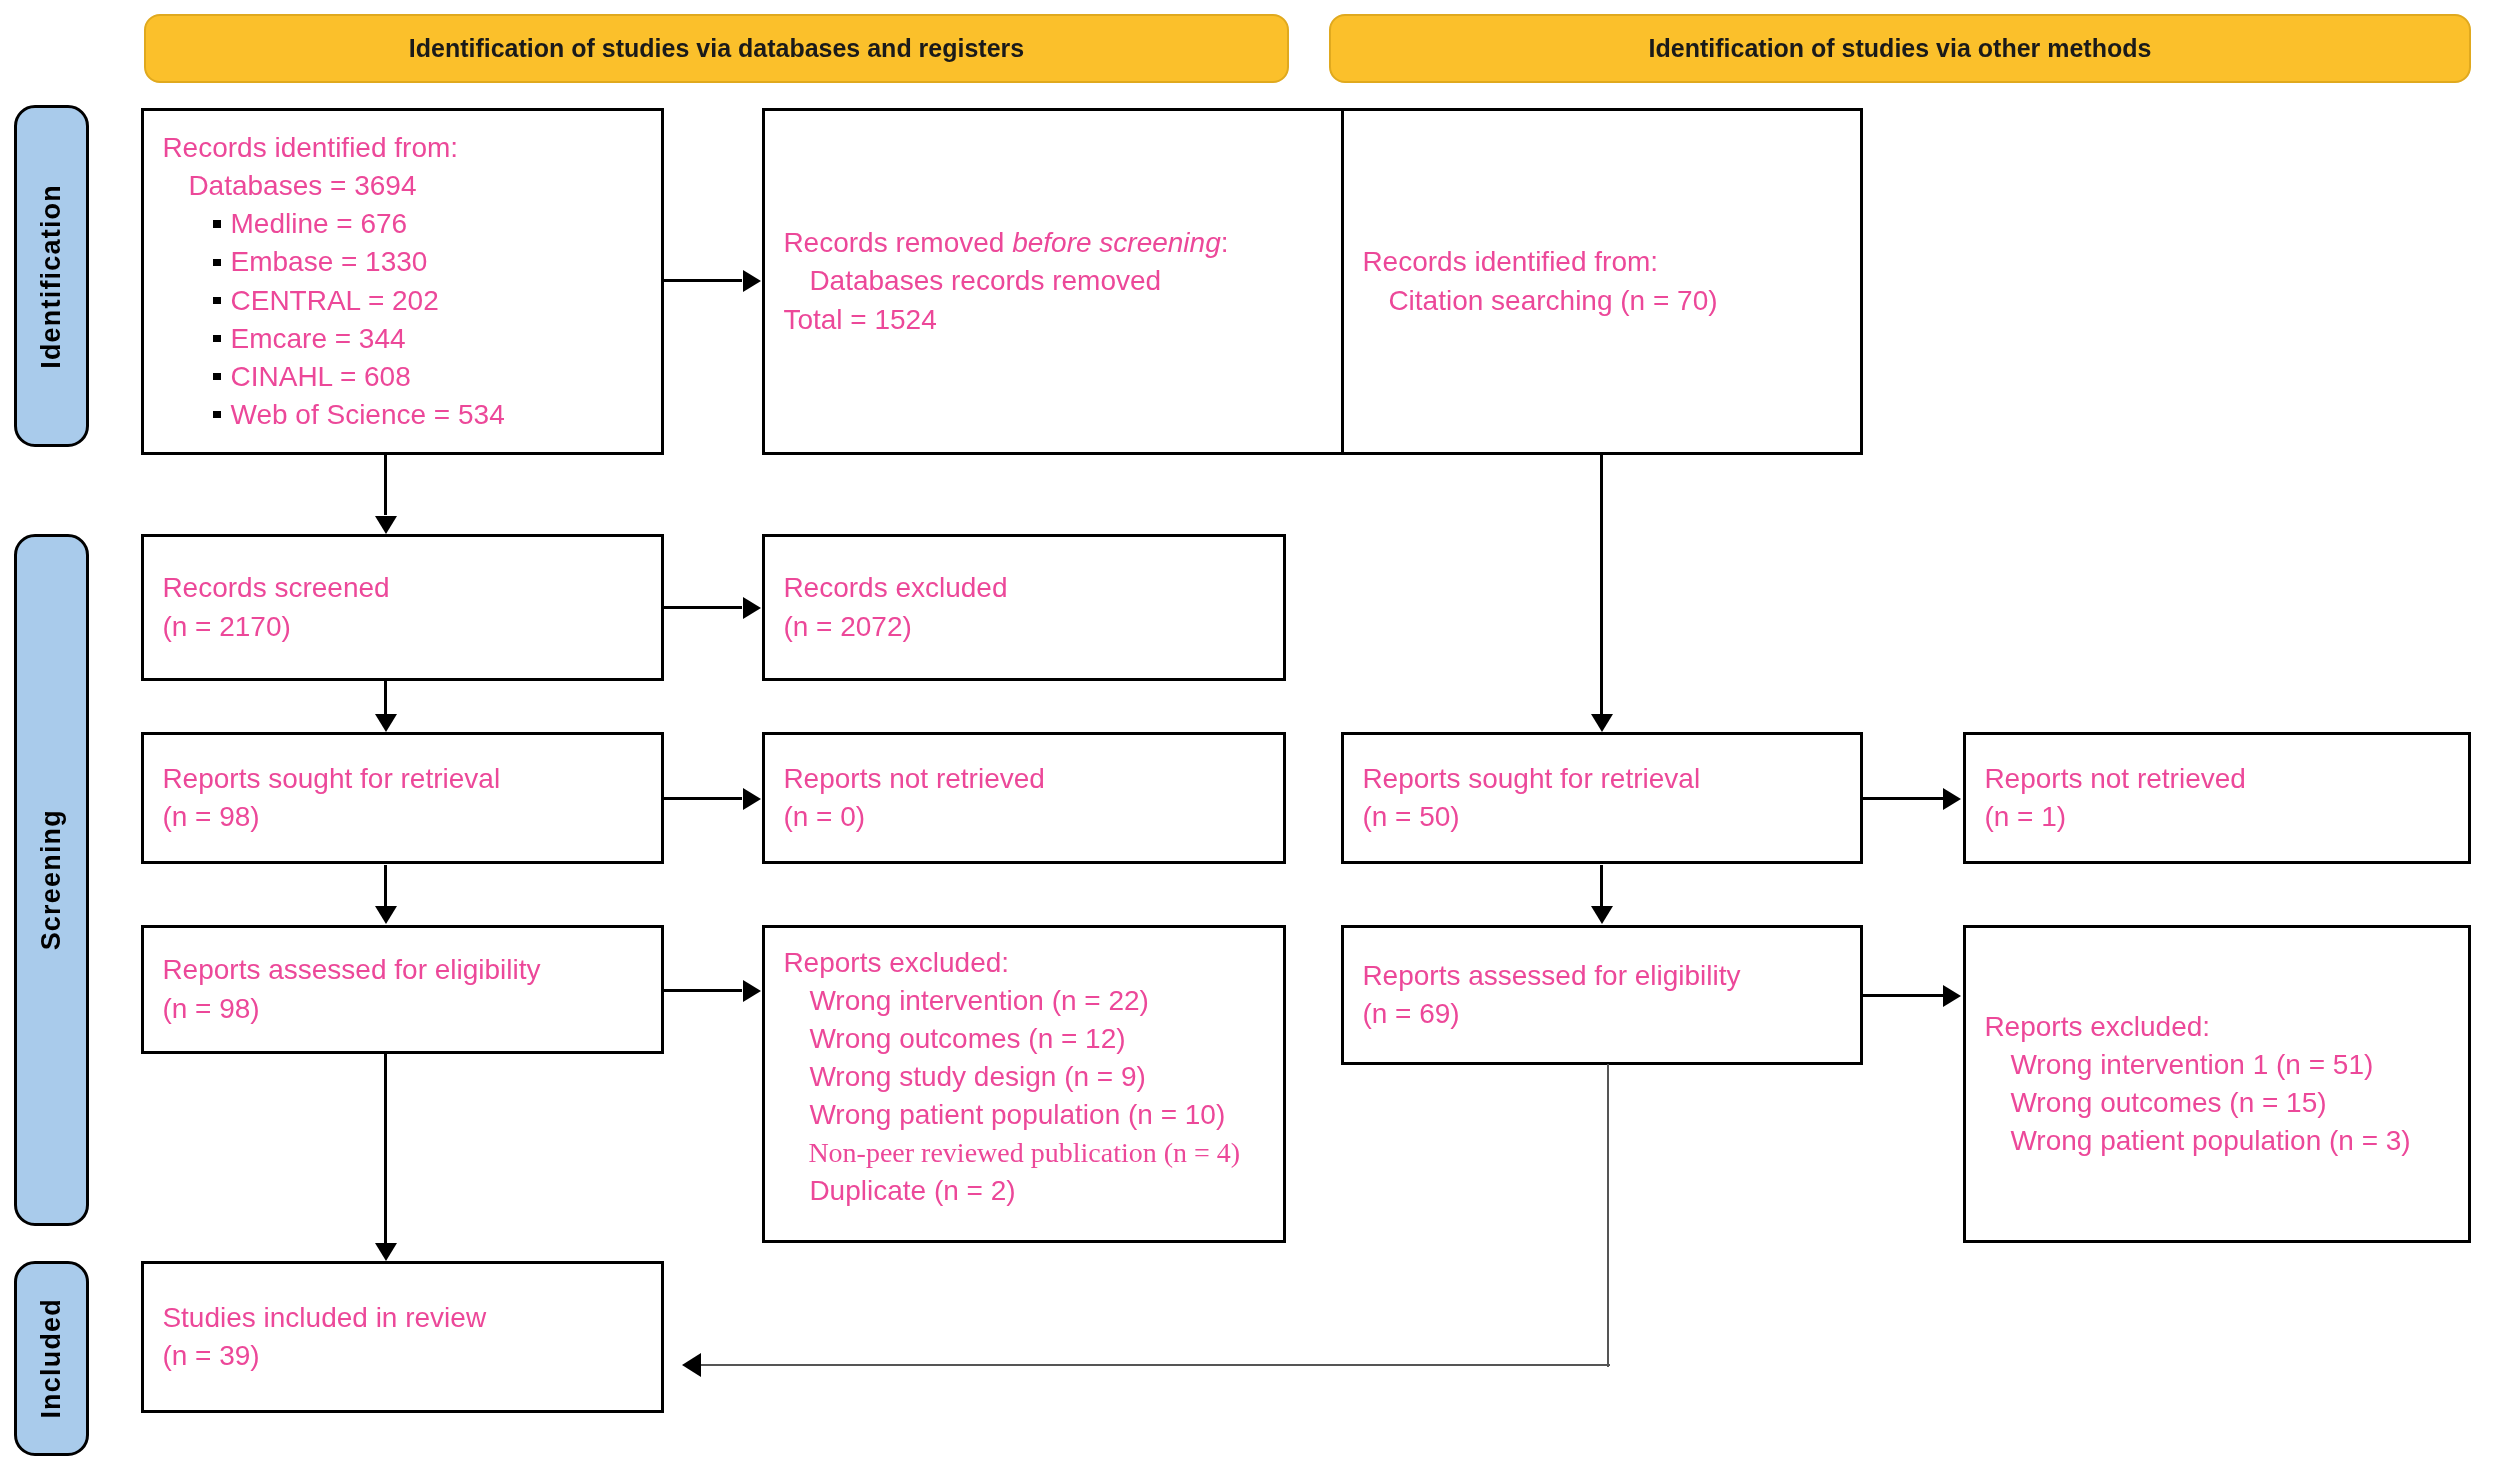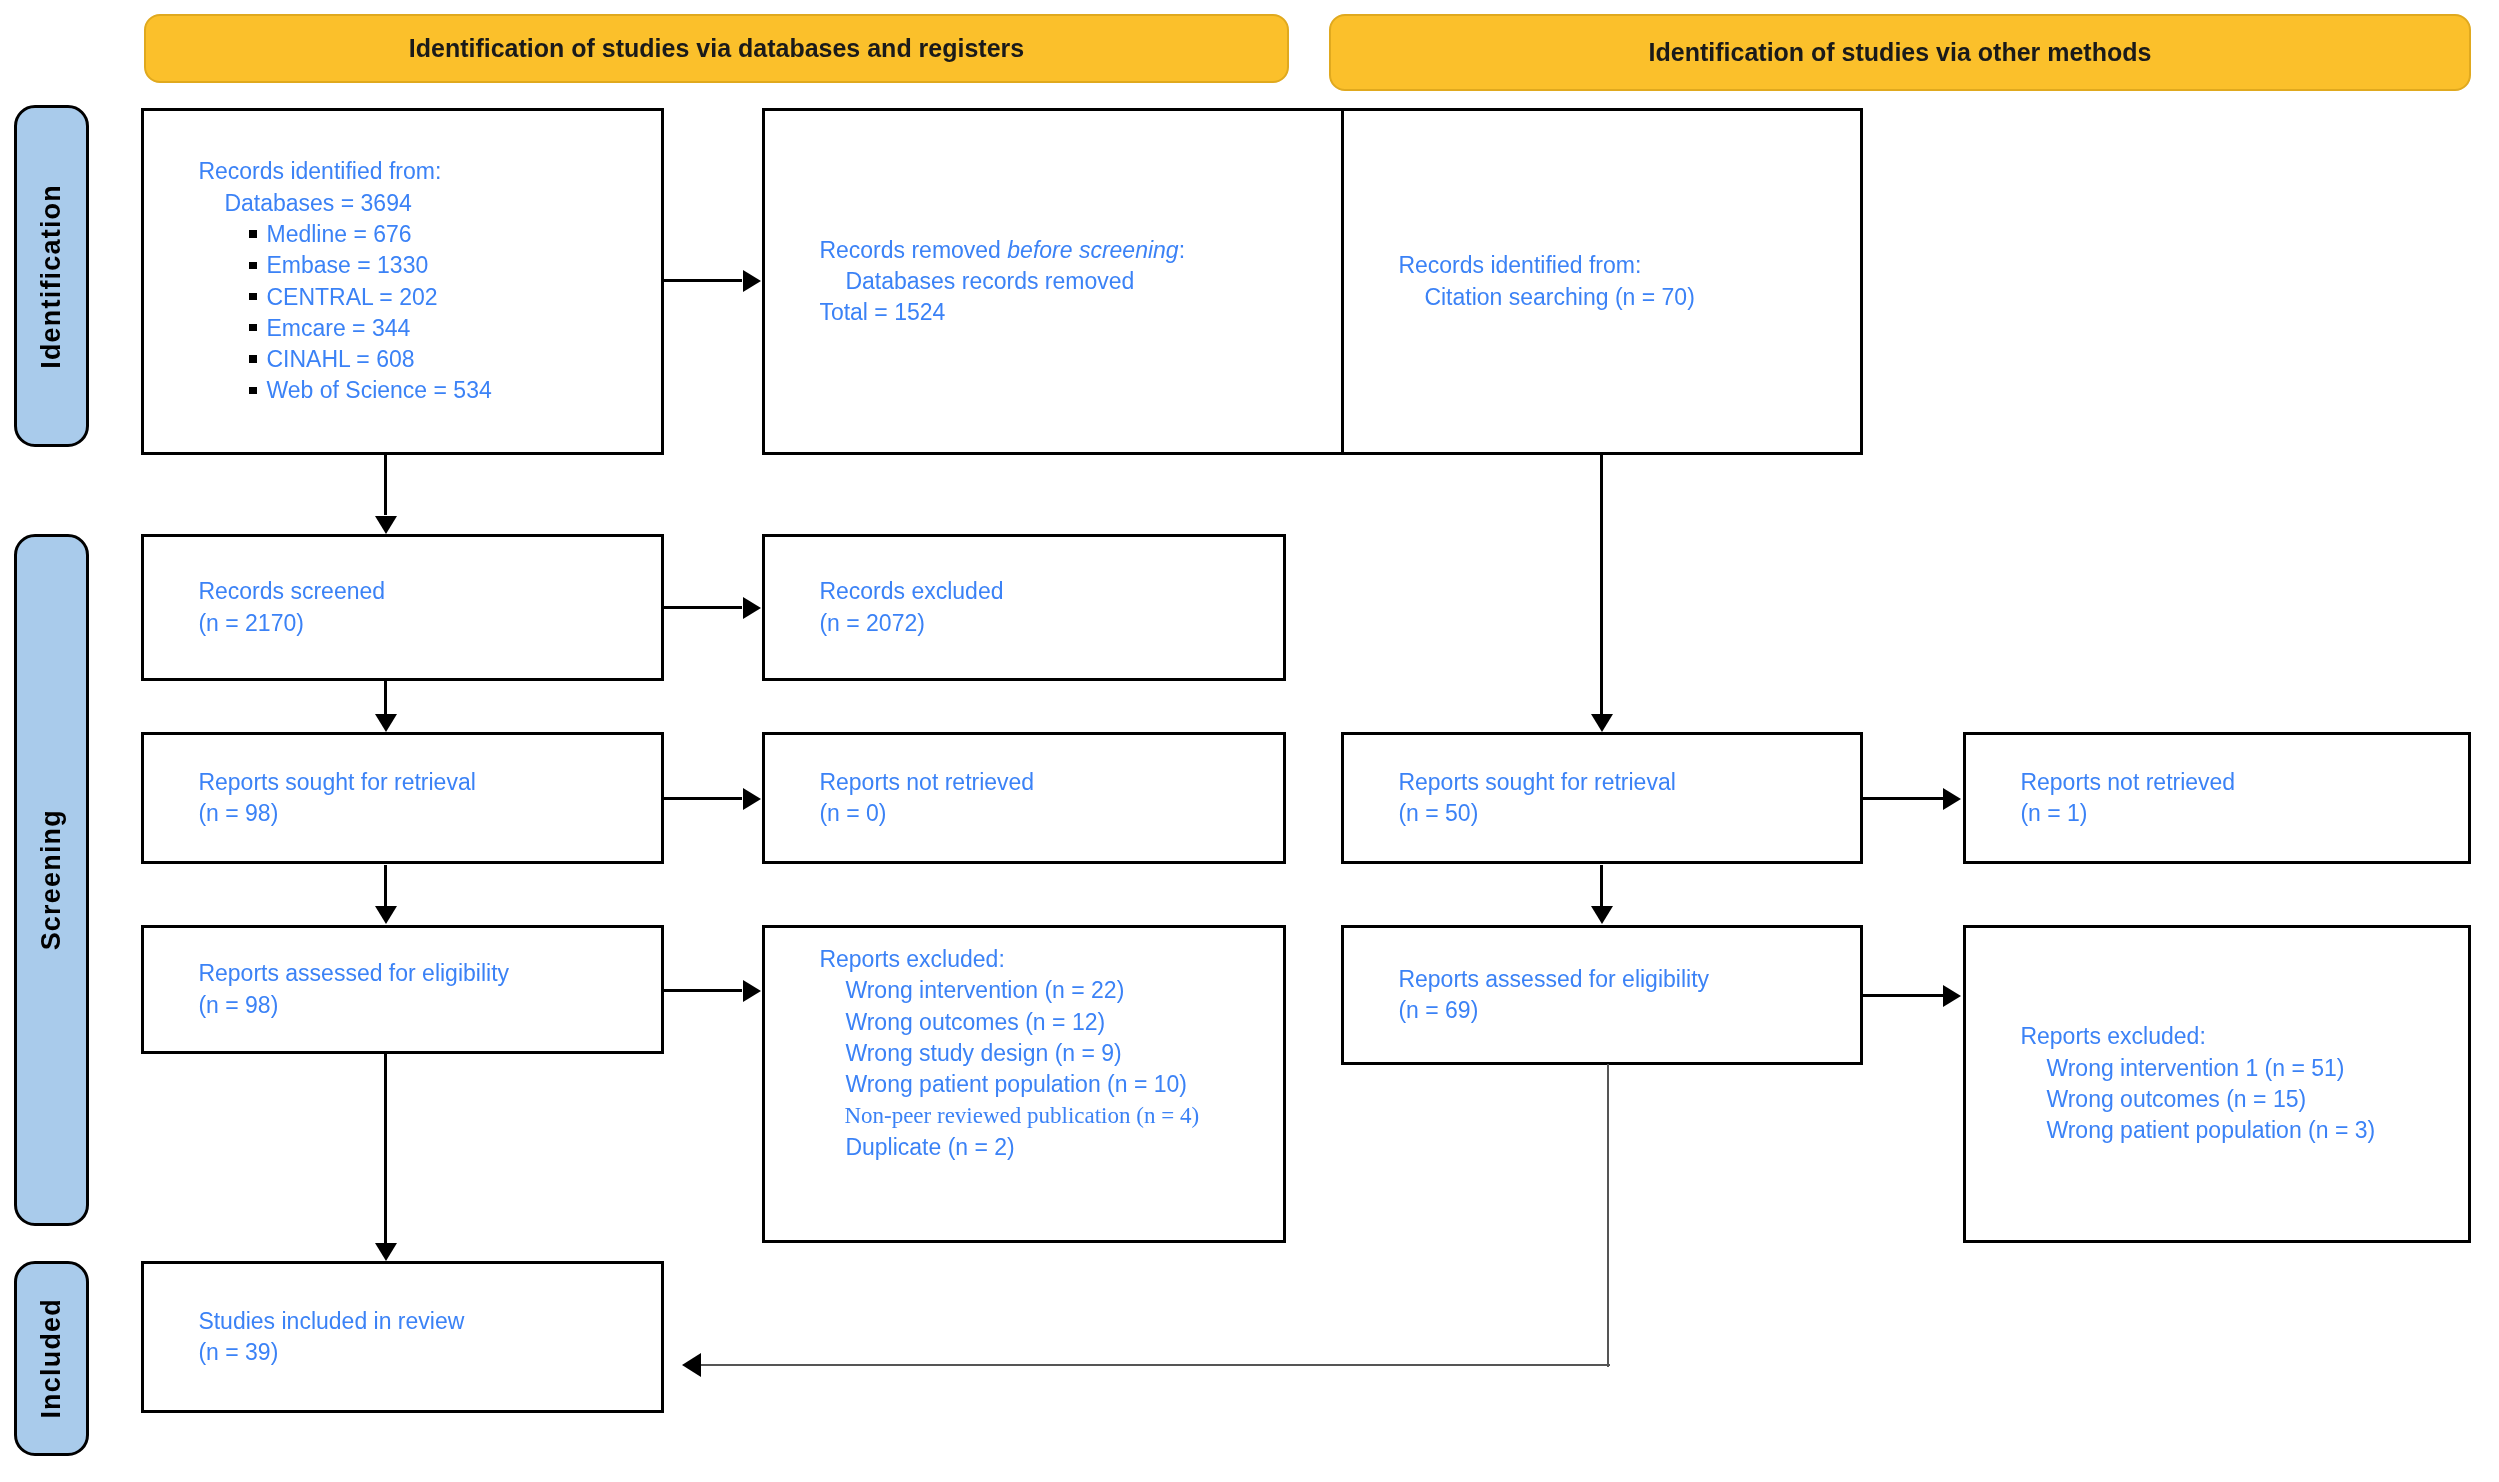--- a/index.html
+++ b/index.html
@@ -61,25 +61,24 @@
     position:absolute;
     background:#ffffff;
     border:3.1px solid #000000;
     box-sizing:border-box;
     display:flex;
     flex-direction:column;
     justify-content:center;
     padding:0 18.4px;
   }
   .fbox .line{
-    font-size:23px;
+    font-size:28px;
     line-height:1.36;
-    color:#3b82f6;
+    color:#ec4899;
     white-space:nowrap;
-    margin-left:36px;
   }
   .fbox .line.indent1{ padding-left:26px; }
   .fbox .line.indent2{ padding-left:51px; }
   .fbox .line.wrapline{ white-space:normal; }
   .fbox .line .ital{ font-style:italic; }
   .bullet{
     display:inline-block;
     width:7.3px;height:7.3px;
     background:#000;
     vertical-align:middle;
@@ -115,21 +114,21 @@
 </style>
 </head>
 <body>
 
 <div id="stage">
 
   <div class="banner" style="left:144px; top:13.5px; width:1145px; height:69px;align-items:center;">
     <span class="banner-label">Identification of studies via databases and registers</span>
   </div>
 
-  <div class="banner" style="left:1329px; top:13.5px; width:1142px; height:77px;">
+  <div class="banner" style="left:1329px; top:13.5px; width:1142px; height:69px;">
     <span class="banner-label">Identification of studies via other methods</span>
   </div>
 
   <div class="phase-bar" style="left:13.5px; top:105px; width:75px; height:342px;">
     <span class="phase-label">Identification</span>
   </div>
 
   <div class="phase-bar" style="left:13.5px; top:534px; width:75px; height:692px;">
     <span class="phase-label">Screening</span>
   </div>

